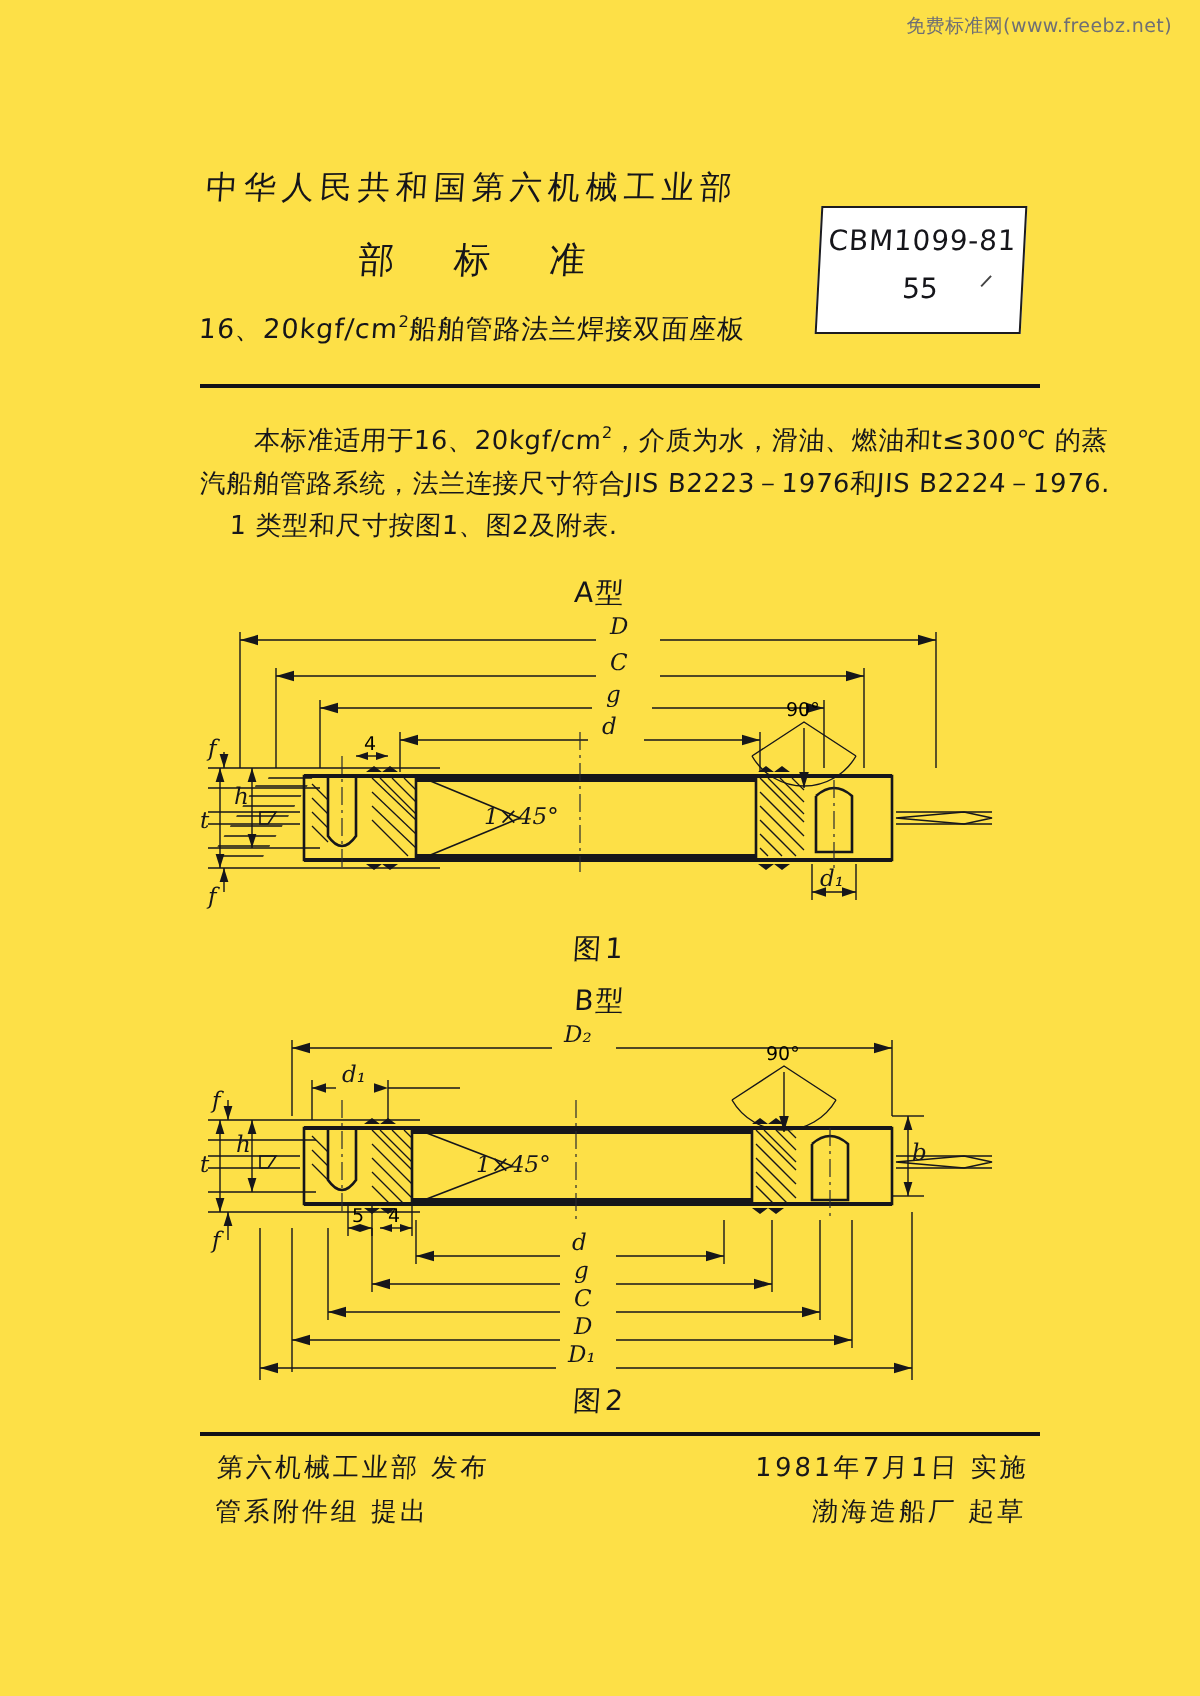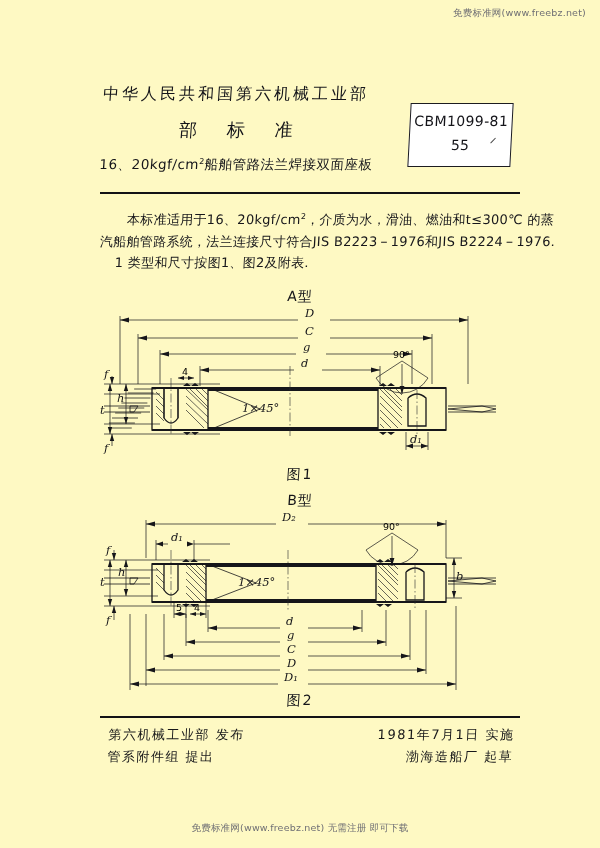--- a/index.html
+++ b/index.html
@@ -1,21 +1,21 @@
 <!DOCTYPE html>
 <html><head>
 <meta charset="utf-8">
 <style>
   html,body{margin:0;padding:0;background:#ffffff;}
   body{
     width:600px;height:848px;position:relative;overflow:hidden;
     font-family:"DejaVu Sans","Liberation Sans",sans-serif;
     color:#18181a;
   }
-  .page{position:absolute;inset:0;background:#fef9c3;}
+  .page{position:absolute;inset:0;background:#fde047;}
 
   
   .wm{position:absolute;color:#6f6f74;font-size:9.5px;letter-spacing:.2px;white-space:nowrap;}
   .wm-top{top:7px;right:14px;}
   .wm-bottom{bottom:13px;left:0;right:0;text-align:center;}
 
   
   .hdr{position:absolute;left:0;top:84px;width:600px;}
   .hdr-l{position:absolute;left:86px;top:0;width:300px;text-align:center;}
   .ttl{
@@ -478,15 +478,14 @@
   <div style="position:absolute;left:108px;top:724px;font-size:13px;line-height:22px;letter-spacing:1.5px;transform:skewX(-3deg);">
     <div>第六机械工业部 发布</div>
     <div>管系附件组 提出</div>
   </div>
 
   <div style="position:absolute;right:86px;top:724px;font-size:13px;line-height:22px;letter-spacing:1.5px;text-align:right;transform:skewX(-3deg);">
     <div>1981年7月1日 实施</div>
     <div>渤海造船厂 起草</div>
   </div>
 
-  <div class="wm wm-bottom">免费标准网(www.freebz.net) 无需注册 即可下载</div>
 
 </div>
 
 </body></html>

